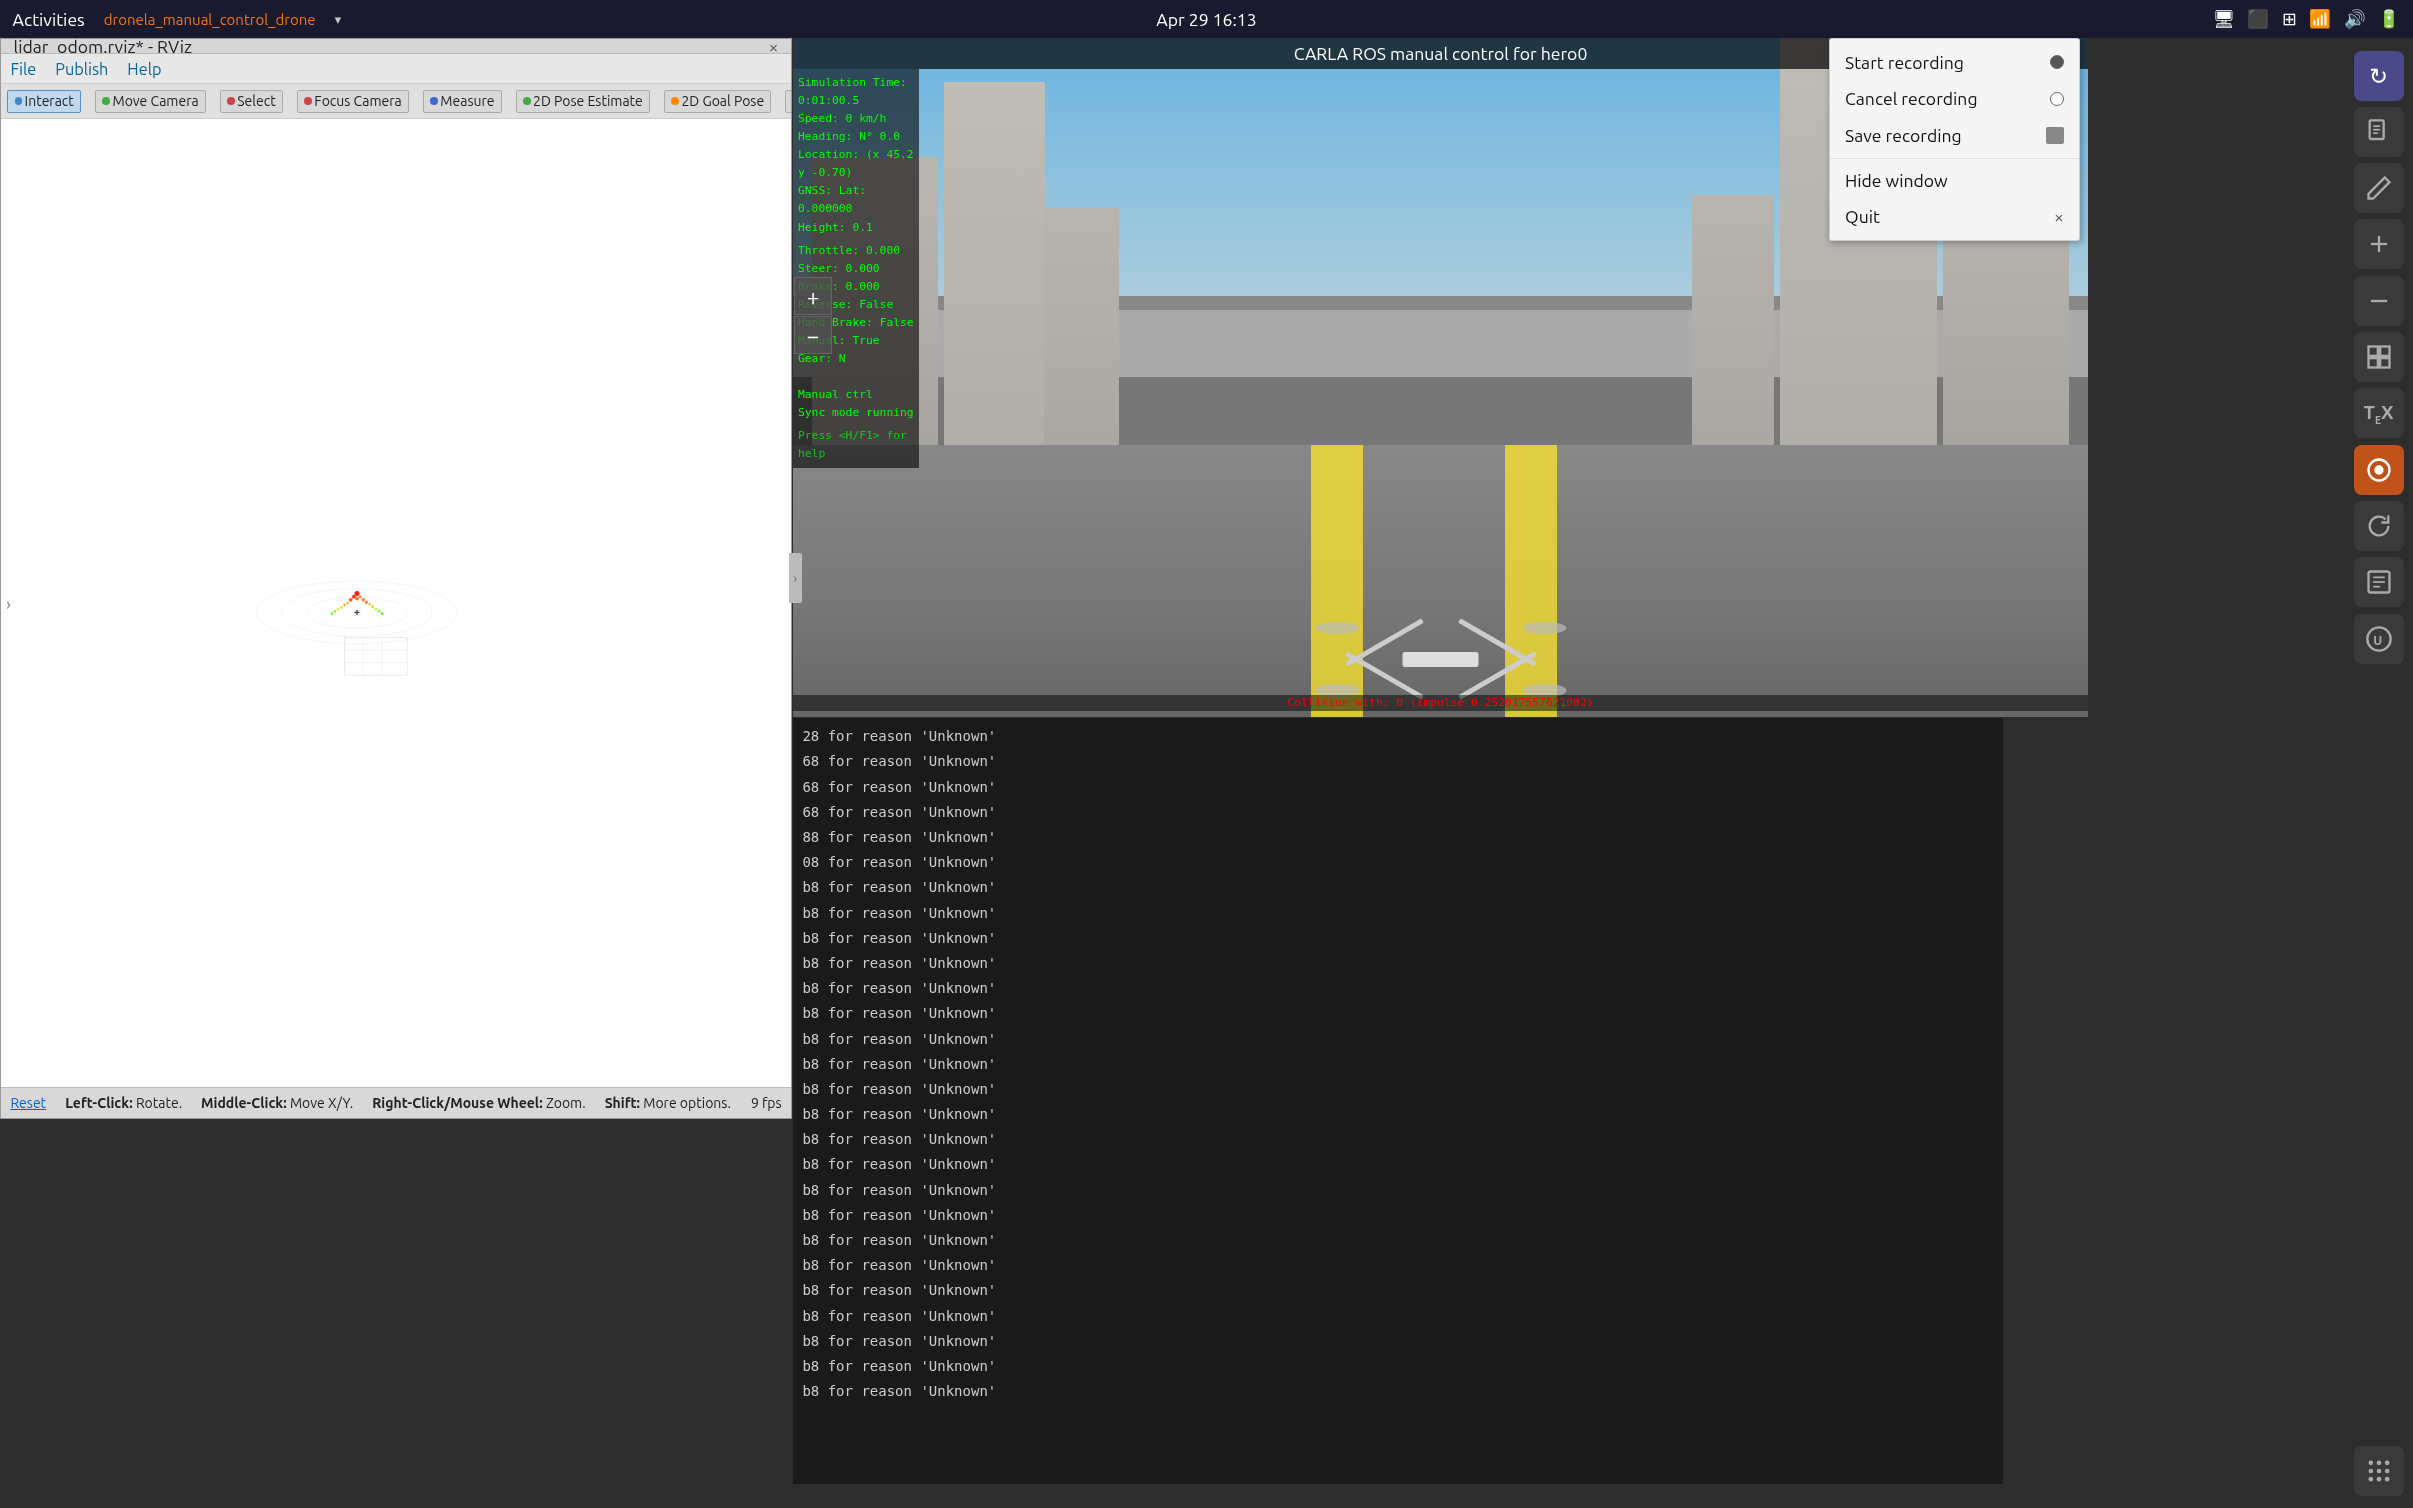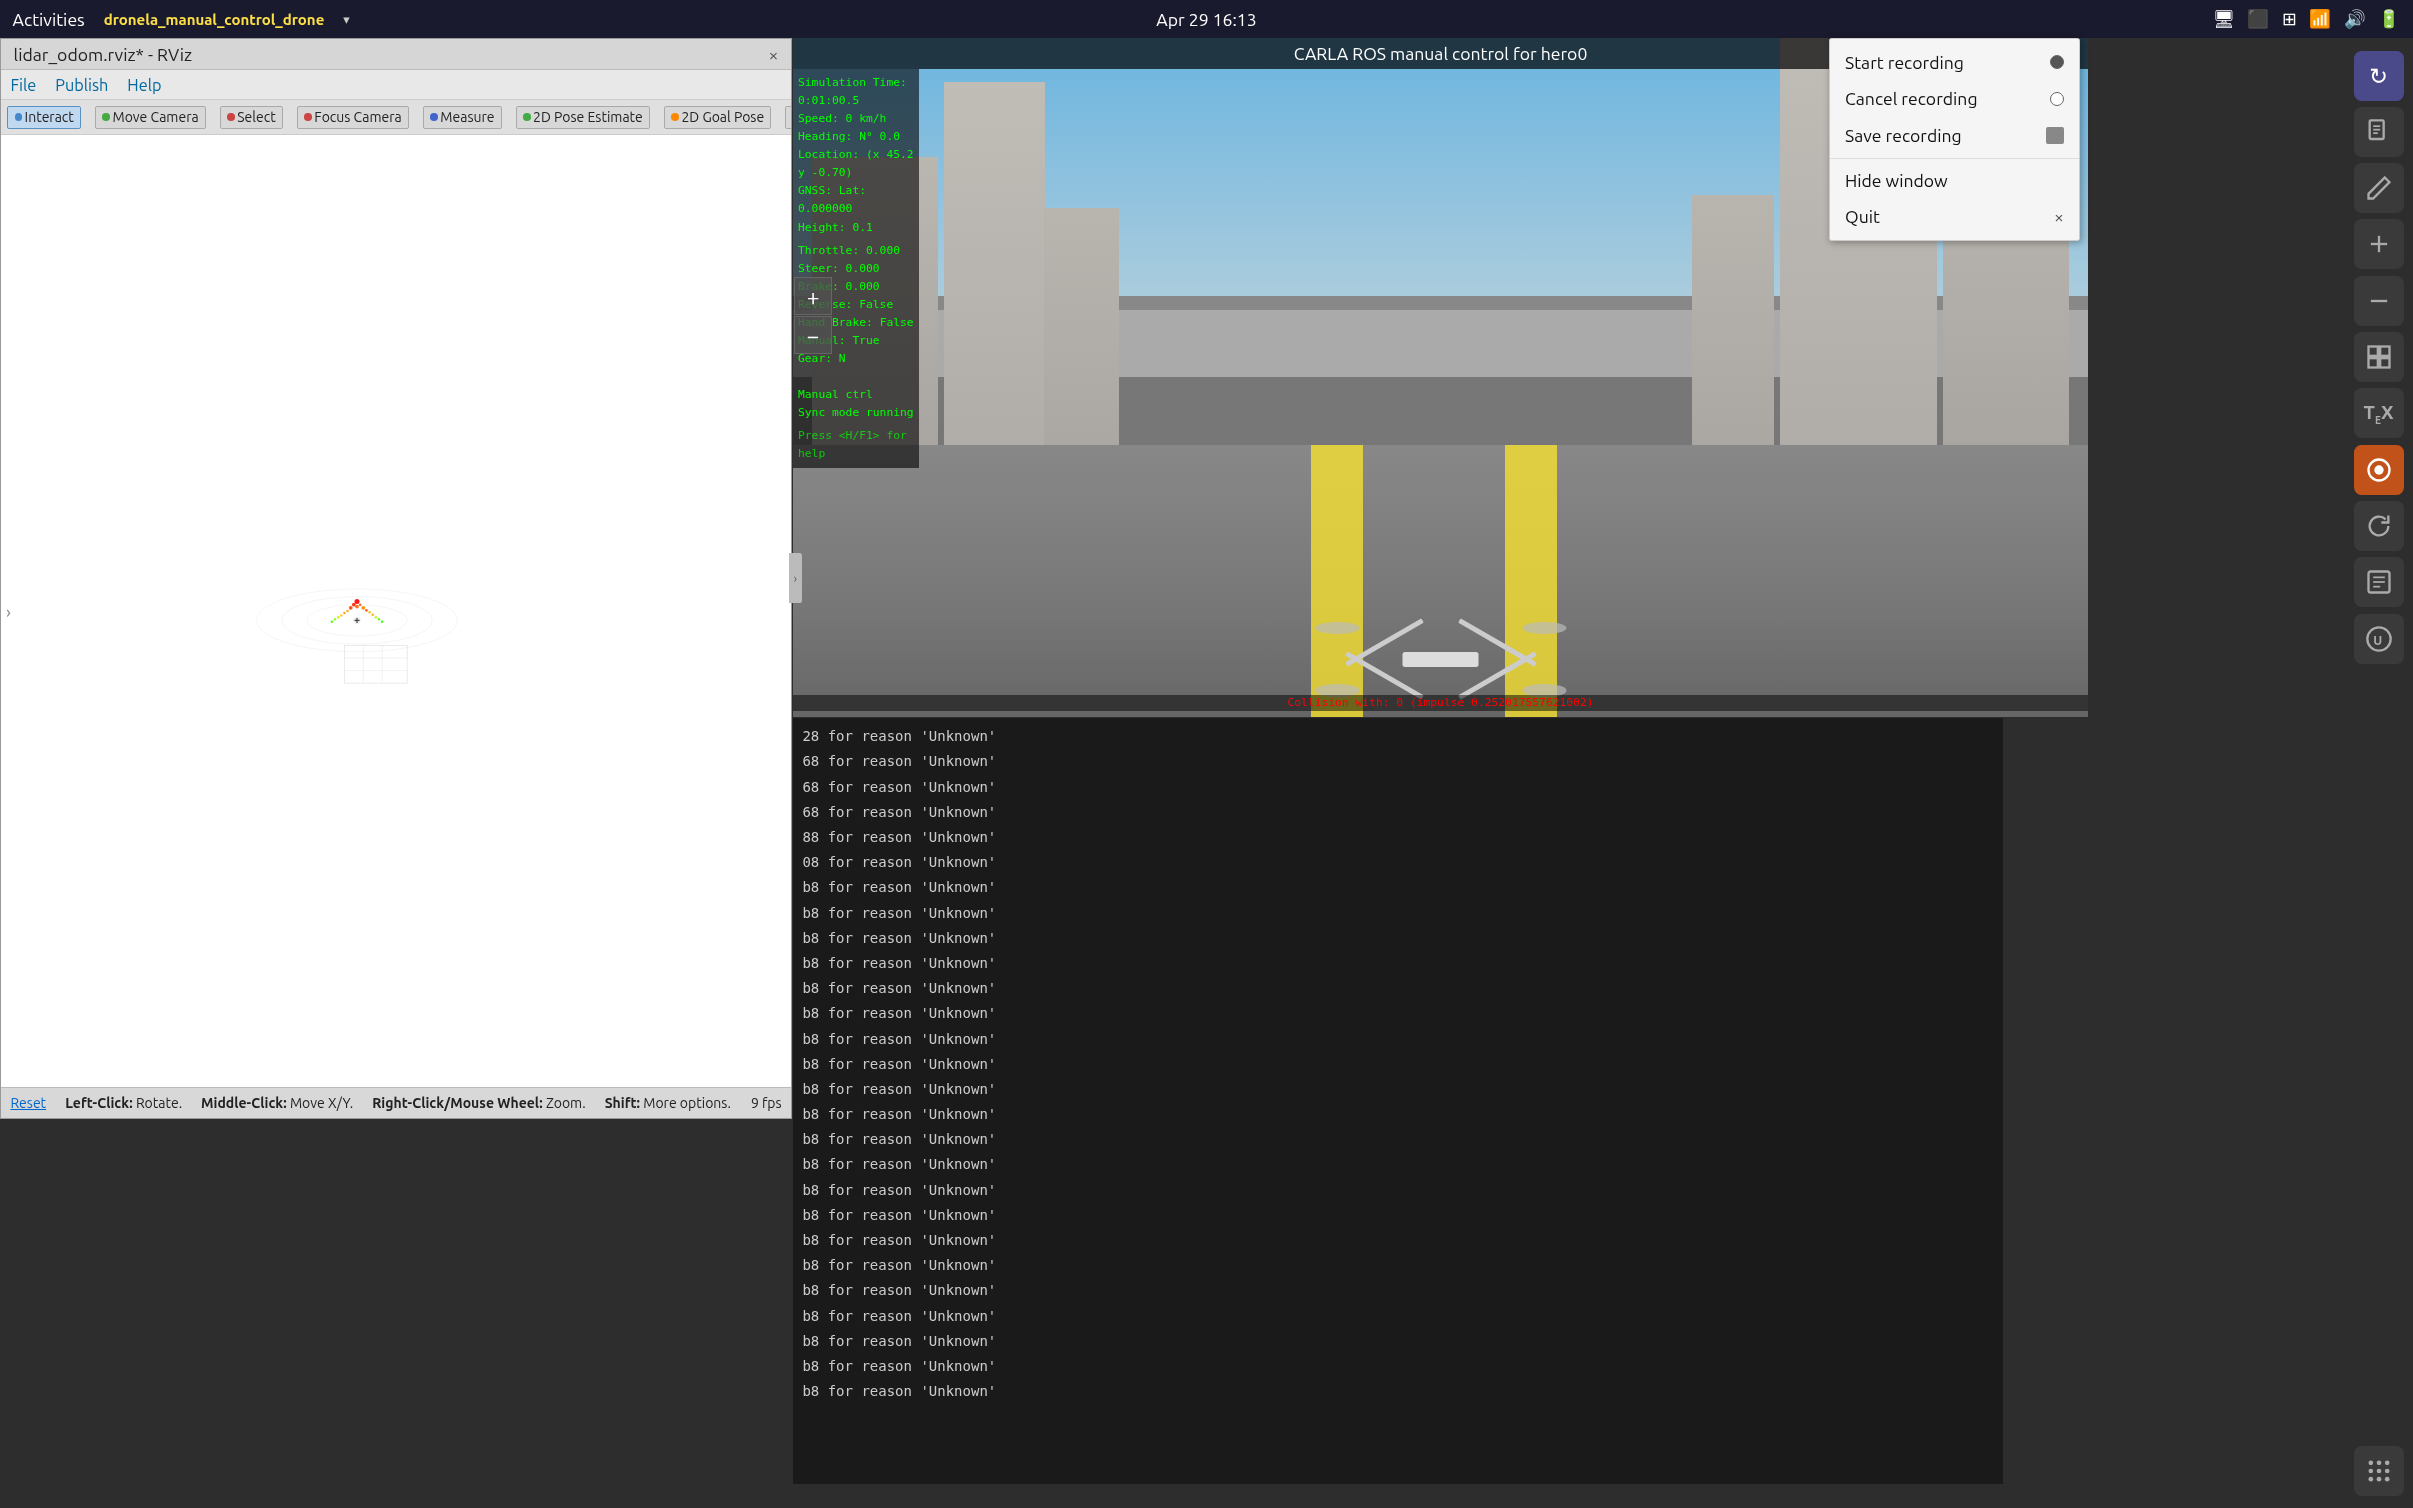--- a/index.html
+++ b/index.html
@@ -35,21 +35,21 @@
       top: 38px; left: 0;
       width: 792px;
       height: 1081px;
       background: #f0f0f0;
       border: 0.6px solid #999;
       display: flex;
       flex-direction: column;
     }
     .rviz-titlebar {
       background: #d6d6d6;
-      height: 31px;
+      height: 15px;
       display: flex;
       align-items: center;
       justify-content: space-between;
       padding: 0 12.6px;
       border-bottom: 0.6px solid #bbb;
     }
     .rviz-title { font-size: 17.6px; color: #222; }
     .rviz-close { font-size: 17.6px; color: #555; cursor: pointer; }
     .rviz-menubar {
       background: #e8e8e8;
@@ -334,21 +334,21 @@
       z-index: 30;
       border-radius: 0 2.5px 2.5px 0;
     }
   </style>
 </head>
 <body>
 
 <div class="system-bar">
   <div class="system-bar-left">
     <span>Activities</span>
-    <span style="font-size:15px; color:#fde047;font-weight:bold;">dronela_manual_control_drone</span>
+    <span style="font-size:15px; color:#f97316;">dronela_manual_control_drone</span>
     <span style="color:#ccc; font-size:12.6px;">▾</span>
   </div>
   <div class="system-bar-center">
     <span>Apr 29  16:13</span>
   </div>
   <div class="system-bar-right">
     <span>🖥</span>
     <span style="color:#29b;">⬛</span>
     <span>⊞</span>
     <span>📶</span>

